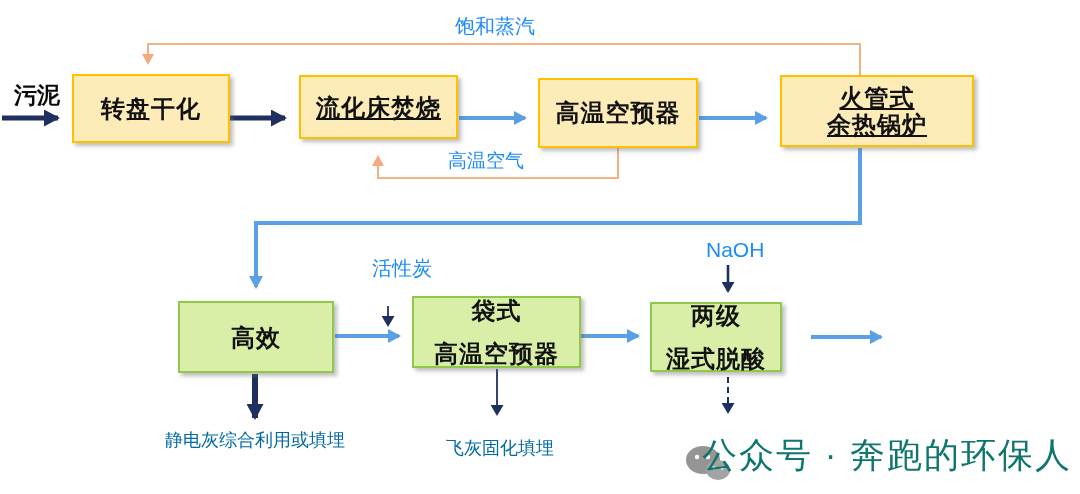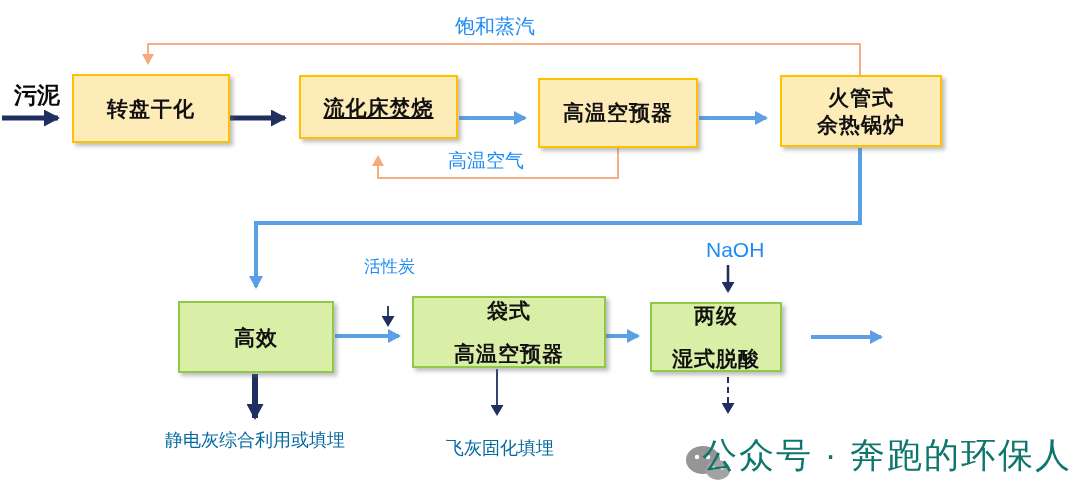--- a/index.html
+++ b/index.html
@@ -3,21 +3,21 @@
 <meta charset="utf-8">
 <style>
   html,body{margin:0;padding:0;background:#ffffff;}
   #canvas{
     position:relative;width:1080px;height:494px;background:#ffffff;overflow:hidden;
     font-family:"Liberation Sans","DejaVu Sans",sans-serif;
   }
   #connectors{position:absolute;left:0;top:0;width:1080px;height:494px;pointer-events:none;}
   .box{
     position:absolute;display:flex;flex-direction:column;align-items:center;justify-content:center;
-    box-sizing:border-box;text-align:center;font-size:21px;font-weight:600;color:#111;
+    box-sizing:border-box;text-align:center;font-size:24px;font-weight:600;color:#111;
     line-height:27px;letter-spacing:1px;z-index:3;
     box-shadow:3px 3px 4px rgba(110,110,110,0.45);
   }
   .box.yellow{background:#FDEBB8;border:2.5px solid #FFC000;}
   .box.green{background:#D9EFA7;border:2.5px solid #90C84A;gap:16px;}
   .flow-label{position:absolute;font-weight:normal;color:#1C8BF5;z-index:4;white-space:nowrap;}
   .io-label{position:absolute;color:#0a0a0a;z-index:4;white-space:nowrap;}
   .out-label{position:absolute;color:#0369a1;font-size:18px;z-index:4;text-align:center;white-space:nowrap;}
   .watermark{
     position:absolute;left:702px;top:432px;z-index:1;color:#0f766e;font-size:35px;
@@ -72,40 +72,40 @@
       <span></span>
   </div>
   <div class="box yellow" style="left:299px;top:75px;width:159px;height:64px;text-decoration:underline;">
     <span>流化床焚烧</span>
       <span></span>
   </div>
   <div class="box yellow" style="left:538px;top:78px;width:160px;height:70px;font-family:Liberation Serif, serif;">
     <span>高温空预器</span>
       <span></span>
   </div>
-  <div class="box yellow" style="left:780px;top:75px;width:162px;height:72px;">
+  <div class="box yellow" style="left:780px;top:75px;width:194px;height:72px;text-decoration:underline;">
     <span>火管式</span>
       <span>余热锅炉</span>
   </div>
   <div class="box green" style="left:178px;top:301px;width:156px;height:72px;">
     <span>高效</span>
   </div>
-  <div class="box green" style="left:412px;top:296px;width:194px;height:72px;">
+  <div class="box green" style="left:412px;top:296px;width:169px;height:72px;">
     <span>袋式</span>
       <span>高温空预器</span>
   </div>
   <div class="box green" style="left:650px;top:302px;width:132px;height:70px;">
     <span>两级</span>
       <span>湿式脱酸</span>
   </div>
 
   <span class="io-label" style="left:14px;top:80px;font-size:23px;font-weight:700;">污泥</span>
   <span class="flow-label" style="left:455px;top:13px;font-size:20px;">饱和蒸汽</span>
   <span class="flow-label" style="left:448px;top:148px;font-size:19px;">高温空气</span>
-  <span class="flow-label" style="left:364px;top:255px;font-size:17px;">活性炭</span>
+  <span class="flow-label" style="left:372px;top:255px;font-size:20px;">活性炭</span>
   <span class="flow-label" style="left:706px;top:238px;font-size:21px;">NaOH</span>
 
   <div class="out-label" style="left:105px;top:428px;width:300px;">静电灰综合利用或填埋</div>
   <div class="out-label" style="left:400px;top:436px;width:200px;">飞灰固化填埋</div>
 
   <svg class="wechat-icon" width="48" height="40" viewBox="0 0 48 40">
     <ellipse cx="19" cy="16" rx="17" ry="14" fill="#8A8A8A"></ellipse>
     <ellipse cx="34" cy="26" rx="12" ry="10" fill="#9A9A9A"></ellipse>
     <circle cx="13" cy="13" r="2.2" fill="#fff"></circle>
     <circle cx="24" cy="13" r="2.2" fill="#fff"></circle>

